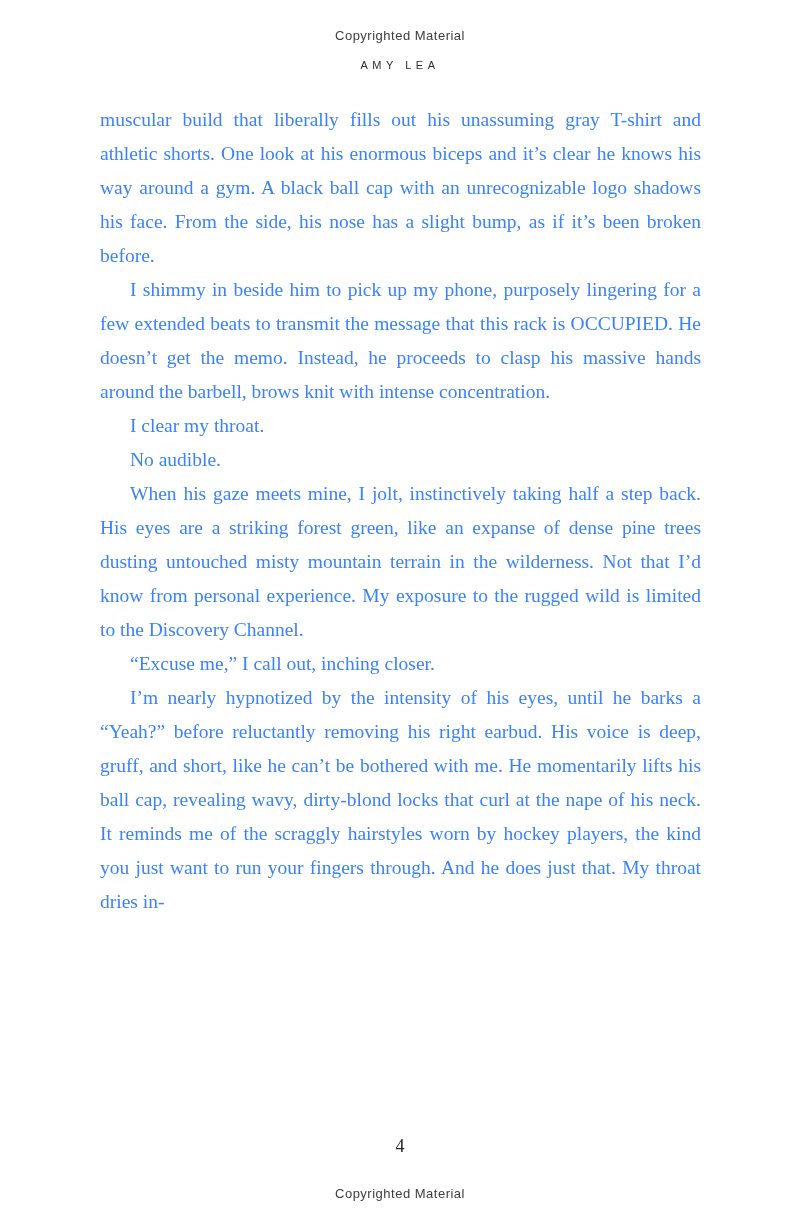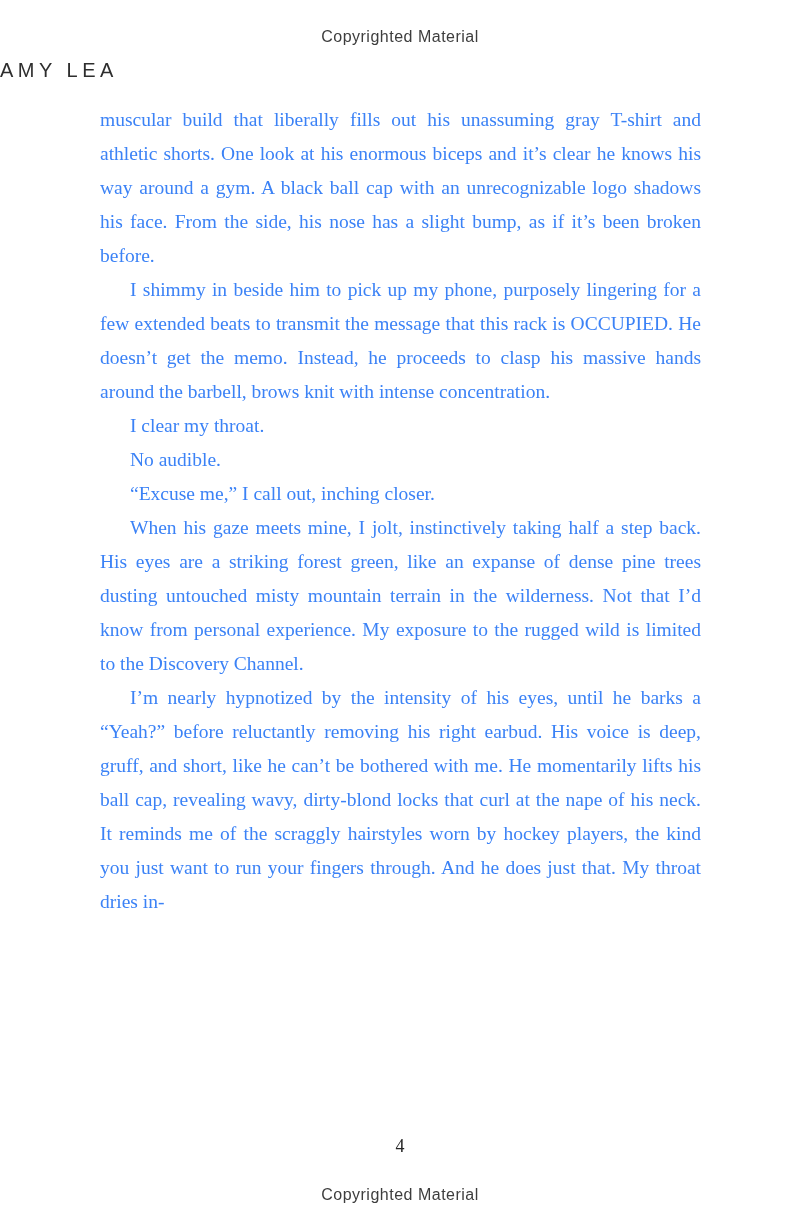--- a/index.html
+++ b/index.html
@@ -15,33 +15,34 @@
     overflow: hidden;
     font-family: "Liberation Serif", serif;
     color: #2a2a2a;
   }
   .copyright-notice {
     position: absolute;
     left: 0;
     right: 0;
     text-align: center;
     font-family: "Liberation Sans", sans-serif;
-    font-size: 16px;
+    font-size: 13px;
     letter-spacing: 0.5px;
     color: #3d3d3d;
   }
   .copyright-top { top: 28px; }
   .copyright-bottom { top: 1186px; }
   .author-header {
     position: absolute;
     top: 59px;
     left: 0;
     right: 0;
+    text-align: center;
     font-family: "Liberation Sans", sans-serif;
-    font-size: 20px;
+    font-size: 11px;
     letter-spacing: 4.5px;
     color: #2e2e2e;
   }
   .body-text {
     position: absolute;
     top: 103px;
     left: 100px;
     width: 601px;
     font-size: 19.5px;
     line-height: 34px;
@@ -73,22 +74,22 @@
 
   <div class="copyright-notice copyright-top">Copyrighted Material</div>
 
   <div class="author-header">AMY LEA</div>
 
   <div class="body-text">
     <p>muscular build that liberally fills out his unassuming gray T-shirt and athletic shorts. One look at his enormous biceps and it’s clear he knows his way around a gym. A black ball cap with an unrecognizable logo shadows his face. From the side, his nose has a slight bump, as if it’s been broken before.</p>
     <p class="indent">I shimmy in beside him to pick up my phone, purposely lingering for a few extended beats to transmit the message that this rack is OCCUPIED. He doesn’t get the memo. Instead, he proceeds to clasp his massive hands around the barbell, brows knit with intense concentration.</p>
     <p class="indent">I clear my throat.</p>
     <p class="indent">No audible.</p>
+    <p class="indent">When his gaze meets mine, I jolt, instinctively taking half a step back. His eyes are a striking forest green, like an expanse of dense pine trees dusting untouched misty mountain terrain in the wilderness. Not that I’d know from personal experience. My exposure to the rugged wild is limited to the Discovery Channel.</p>
     <p class="indent">“Excuse me,” I call out, inching closer.</p>
-    <p class="indent">When his gaze meets mine, I jolt, instinctively taking half a step back. His eyes are a striking forest green, like an expanse of dense pine trees dusting untouched misty mountain terrain in the wilderness. Not that I’d know from personal experience. My exposure to the rugged wild is limited to the Discovery Channel.</p>
     <p class="indent">I’m nearly hypnotized by the intensity of his eyes, until he barks a “Yeah?” before reluctantly removing his right earbud. His voice is deep, gruff, and short, like he can’t be bothered with me. He momentarily lifts his ball cap, revealing wavy, dirty-blond locks that curl at the nape of his neck. It reminds me of the scraggly hairstyles worn by hockey players, the kind you just want to run your fingers through. And he does just that. My throat dries in-</p>
   </div>
 
   <div class="page-number">4</div>
 
   <div class="copyright-notice copyright-bottom">Copyrighted Material</div>
 
 </div>
 
 </body></html>

